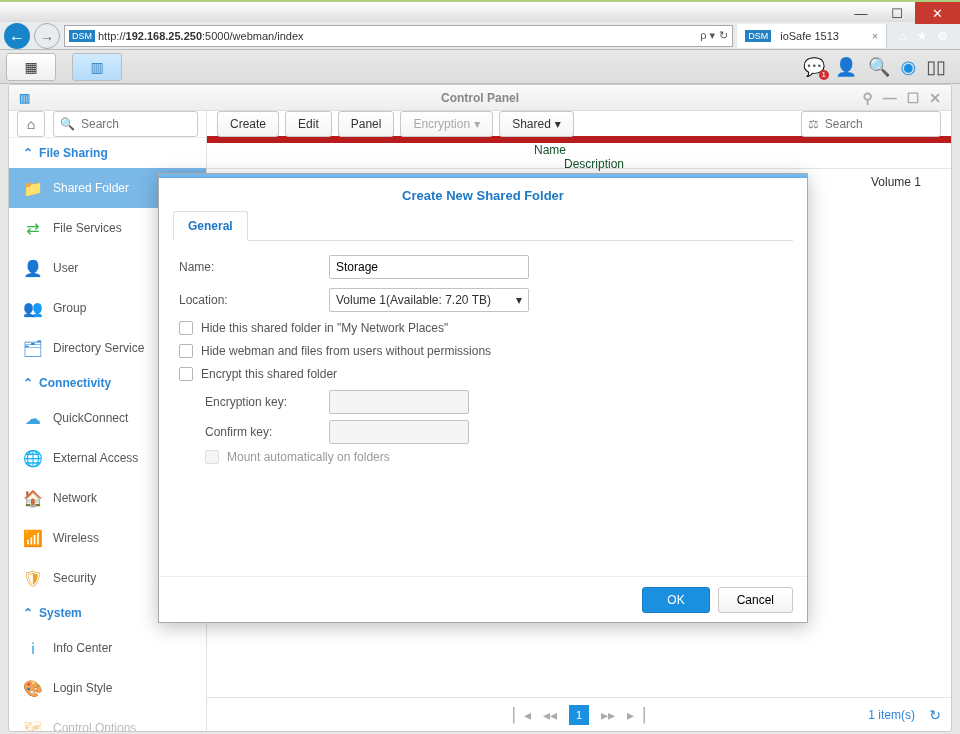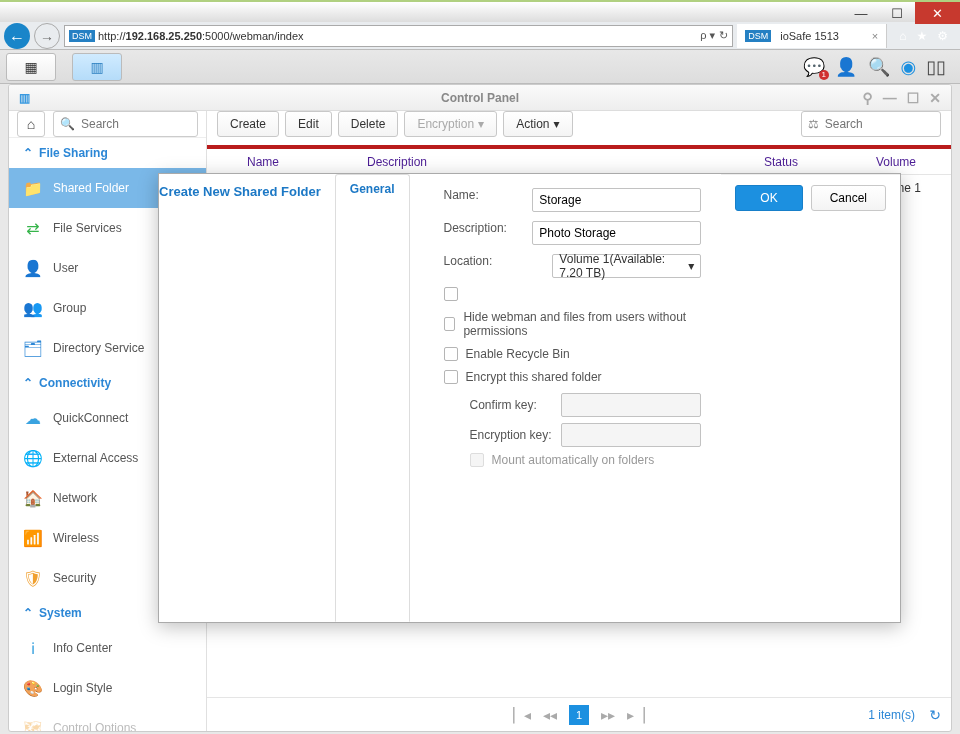--- a/index.html
+++ b/index.html
@@ -42,48 +42,48 @@
 .home-btn { width: 28px; height: 26px; border: 1px solid #ccc; border-radius: 3px; display: flex; align-items: center; justify-content: center; font-size: 14px; }
 .side-search { flex: 1; height: 26px; border: 1px solid #ccc; border-radius: 3px; display: flex; align-items: center; padding: 0 6px; color: #aaa; gap: 6px; }
 .side-search input { border: none; outline: none; width: 100%; font-size: 12px; }
 
 .side-group-h { padding: 8px 14px; color: #2c87d6; font-size: 12px; font-weight: bold; display: flex; align-items: center; gap: 6px; }
 .side-item { padding: 10px 14px; display: flex; align-items: center; gap: 10px; color: #555; cursor: pointer; }
 .side-item.active { background: #7ab8e8; color: #fff; }
 .side-ico { width: 20px; height: 20px; display: flex; align-items: center; justify-content: center; font-size: 16px; }
 
 .cp-main { flex: 1; display: flex; flex-direction: column; position: relative; }
-.cp-toolbar { height: 38px; display: flex; padding: 0 10px; gap: 6px; border-bottom: 4px solid #b91c1c; }
+.cp-toolbar { height: 32px; display: flex; padding: 0 10px; gap: 6px; border-bottom: 7px solid #b91c1c; }
 .btn { height: 26px; padding: 0 12px; background: linear-gradient(#fff,#f4f4f4); border: 1px solid #c8c8c8; border-radius: 3px; display: flex; align-items: center; font-size: 12px; cursor: pointer; }
 .btn.disabled { color: #aaa; }
 .search-right { margin-left: auto; width: 140px; height: 26px; border: 1px solid #c8c8c8; border-radius: 3px; display: flex; align-items: center; padding: 0 6px; gap: 6px; color: #888; }
 .search-right input { border: none; outline: none; width: 100%; font-size: 12px; }
 
-.table-h { display: flex; height: 26px; align-items: center; border-bottom: 1px solid #e5e5e5; color: #4c1d95; padding: 0 10px 0 40px; }
+.table-h { display: flex; height: 26px; align-items: center; border-bottom: 1px solid #e5e5e5; color: #14532d; padding: 0 10px 0 40px; flex-direction: column; }
 .col-name { width: 120px; }
 .col-desc { flex: 1; }
 .col-status { width: 140px; text-align: center; }
 .col-vol { width: 90px; text-align: center; }
 .table-row { display: flex; height: 26px; align-items: center; padding: 0 10px 0 40px; }
 
 .pager { height: 34px; border-top: 1px solid #e5e5e5; display: flex; align-items: center; justify-content: center; gap: 12px; color: #aaa; font-size: 14px; position: absolute; bottom: 0; left: 0; right: 0; }
 .pager .page-cur { width: 20px; height: 20px; background: #1c90e0; color: #fff; display: flex; align-items: center; justify-content: center; font-size: 11px; }
 .pager .items { position: absolute; right: 36px; color: #2c87d6; font-size: 12px; }
 .pager .refresh { position: absolute; right: 10px; color: #2c87d6; }
 
 
-.modal { position: absolute; top: 173px; left: 158px; width: 743px; height: 450px; background: #fff; border: 1px solid #aaa; box-shadow: 0 4px 18px rgba(0,0,0,0.25); display: flex; }
+.modal { position: absolute; top: 173px; left: 158px; width: 650px; height: 450px; background: #fff; border: 1px solid #aaa; box-shadow: 0 4px 18px rgba(0,0,0,0.25); display: flex; flex-direction: column; }
 .modal-top { height: 4px; background: linear-gradient(#7ac0f0, #60aee8); }
 .modal-title { text-align: center; color: #1c78c5; font-weight: bold; padding: 10px 0 8px; font-size: 13px; }
 .modal-tabs { display: flex; border-bottom: 1px solid #ddd; margin: 0 14px; }
 .modal-tab { padding: 7px 14px; font-size: 12px; color: #666; border: 1px solid transparent; border-bottom: none; margin-bottom: -1px; }
 .modal-tab.active { color: #1c78c5; font-weight: bold; border-color: #ddd; border-bottom: 1px solid #fff; border-radius: 3px 3px 0 0; background: #fff; }
 
 .modal-body { flex: 1; padding: 14px 20px; overflow: auto; }
-.fld { display: flex; align-items: flex-start; margin-bottom: 9px; }
+.fld { display: flex; align-items: center; margin-bottom: 9px; }
 .fld-label { width: 150px; color: #555; }
 .fld input[type=text], .fld .select { width: 200px; height: 24px; border: 1px solid #c2c2c2; border-radius: 2px; padding: 0 6px; font-size: 12px; }
 .fld .select { display: flex; align-items: center; justify-content: space-between; cursor: pointer; }
 .chk-row { display: flex; align-items: center; gap: 8px; margin-bottom: 9px; color: #555; }
 .chk-row.indent { margin-left: 26px; color: #999; }
 .chk { width: 14px; height: 14px; border: 1px solid #b5b5b5; border-radius: 2px; background: #fff; }
 .chk.dis { border-color: #ddd; background: #f5f5f5; }
 .subfld { display: flex; align-items: center; margin: 6px 0 6px 26px; }
 .subfld-label { width: 124px; color: #555; }
 .subfld input { width: 140px; height: 24px; border: 1px solid #c2c2c2; border-radius: 2px; background: #f5f5f5; }
@@ -235,27 +235,27 @@
       <div class="side-item" style="opacity:.4">
           <span class="side-ico" style="color:#f0a030">🗺</span>
           <span>Control Options</span>
         </div>
     </div>
 
     <div class="cp-main">
       <div class="cp-toolbar">
         <div class="btn">Create</div>
         <div class="btn">Edit</div>
-        <div class="btn">Delete</div>
+        <div class="btn">Panel</div>
         <div class="btn disabled">
             <span>Encryption</span> 
             <span style="margin-left:4px">▾</span>
           </div>
         <div class="btn">
-            <span>Action</span> 
+            <span>Shared</span> 
             <span style="margin-left:4px">▾</span>
           </div>
         <div class="search-right">
           <span>⚖</span>
           <input type="text" placeholder="Search" style="">
         </div>
       </div>
       <div class="table-h">
         <div class="col-name">Name</div>
         <div class="col-desc">Description</div>
@@ -287,53 +287,46 @@
   <div class="modal-title">Create New Shared Folder</div>
   <div class="modal-tabs">
     <div class="modal-tab active">General</div>
   </div>
   <div class="modal-body">
     <div class="fld">
       <div class="fld-label">Name:</div>
       <input type="text" value="Storage" style="">
     </div>
     <div class="fld">
-      <div class="fld-label">Description:</div>
-      <input type="text" value="Photo Storage" style="">
-    </div>
-    <div class="fld">
       <div class="fld-label">Location:</div>
       <div class="select">
         <span>Volume 1(Available: 7.20 TB)</span>
         <span>▾</span>
       </div>
     </div>
     <div class="chk-row">
         <div class="chk"></div>
+        <span>Hide this shared folder in "My Network Places"</span>
       </div>
     <div class="chk-row">
         <div class="chk"></div>
         <span>Hide webman and files from users without permissions</span>
       </div>
     <div class="chk-row">
         <div class="chk"></div>
-        <span>Enable Recycle Bin</span>
-      </div>
-    <div class="chk-row">
-        <div class="chk"></div>
         <span>Encrypt this shared folder</span>
       </div>
+    <div class="subfld">
+      <div class="subfld-label">Encryption key:</div>
+      <input type="text" disabled="" style="">
+    </div>
     <div class="subfld">
       <div class="subfld-label">Confirm key:</div>
       <input type="text" disabled="" style="">
     </div>
-    <div class="subfld">
-      <div class="subfld-label">Encryption key:</div>
-      <input type="text" disabled="" style="">
-    </div>
     <div class="chk-row indent">
         <div class="chk dis"></div>
         <span>Mount automatically on folders</span>
       </div>
   </div>
   <div class="modal-footer">
     <button class="btn-primary">OK</button>
     <button class="btn-secondary">Cancel</button>
   </div>
 </div>

